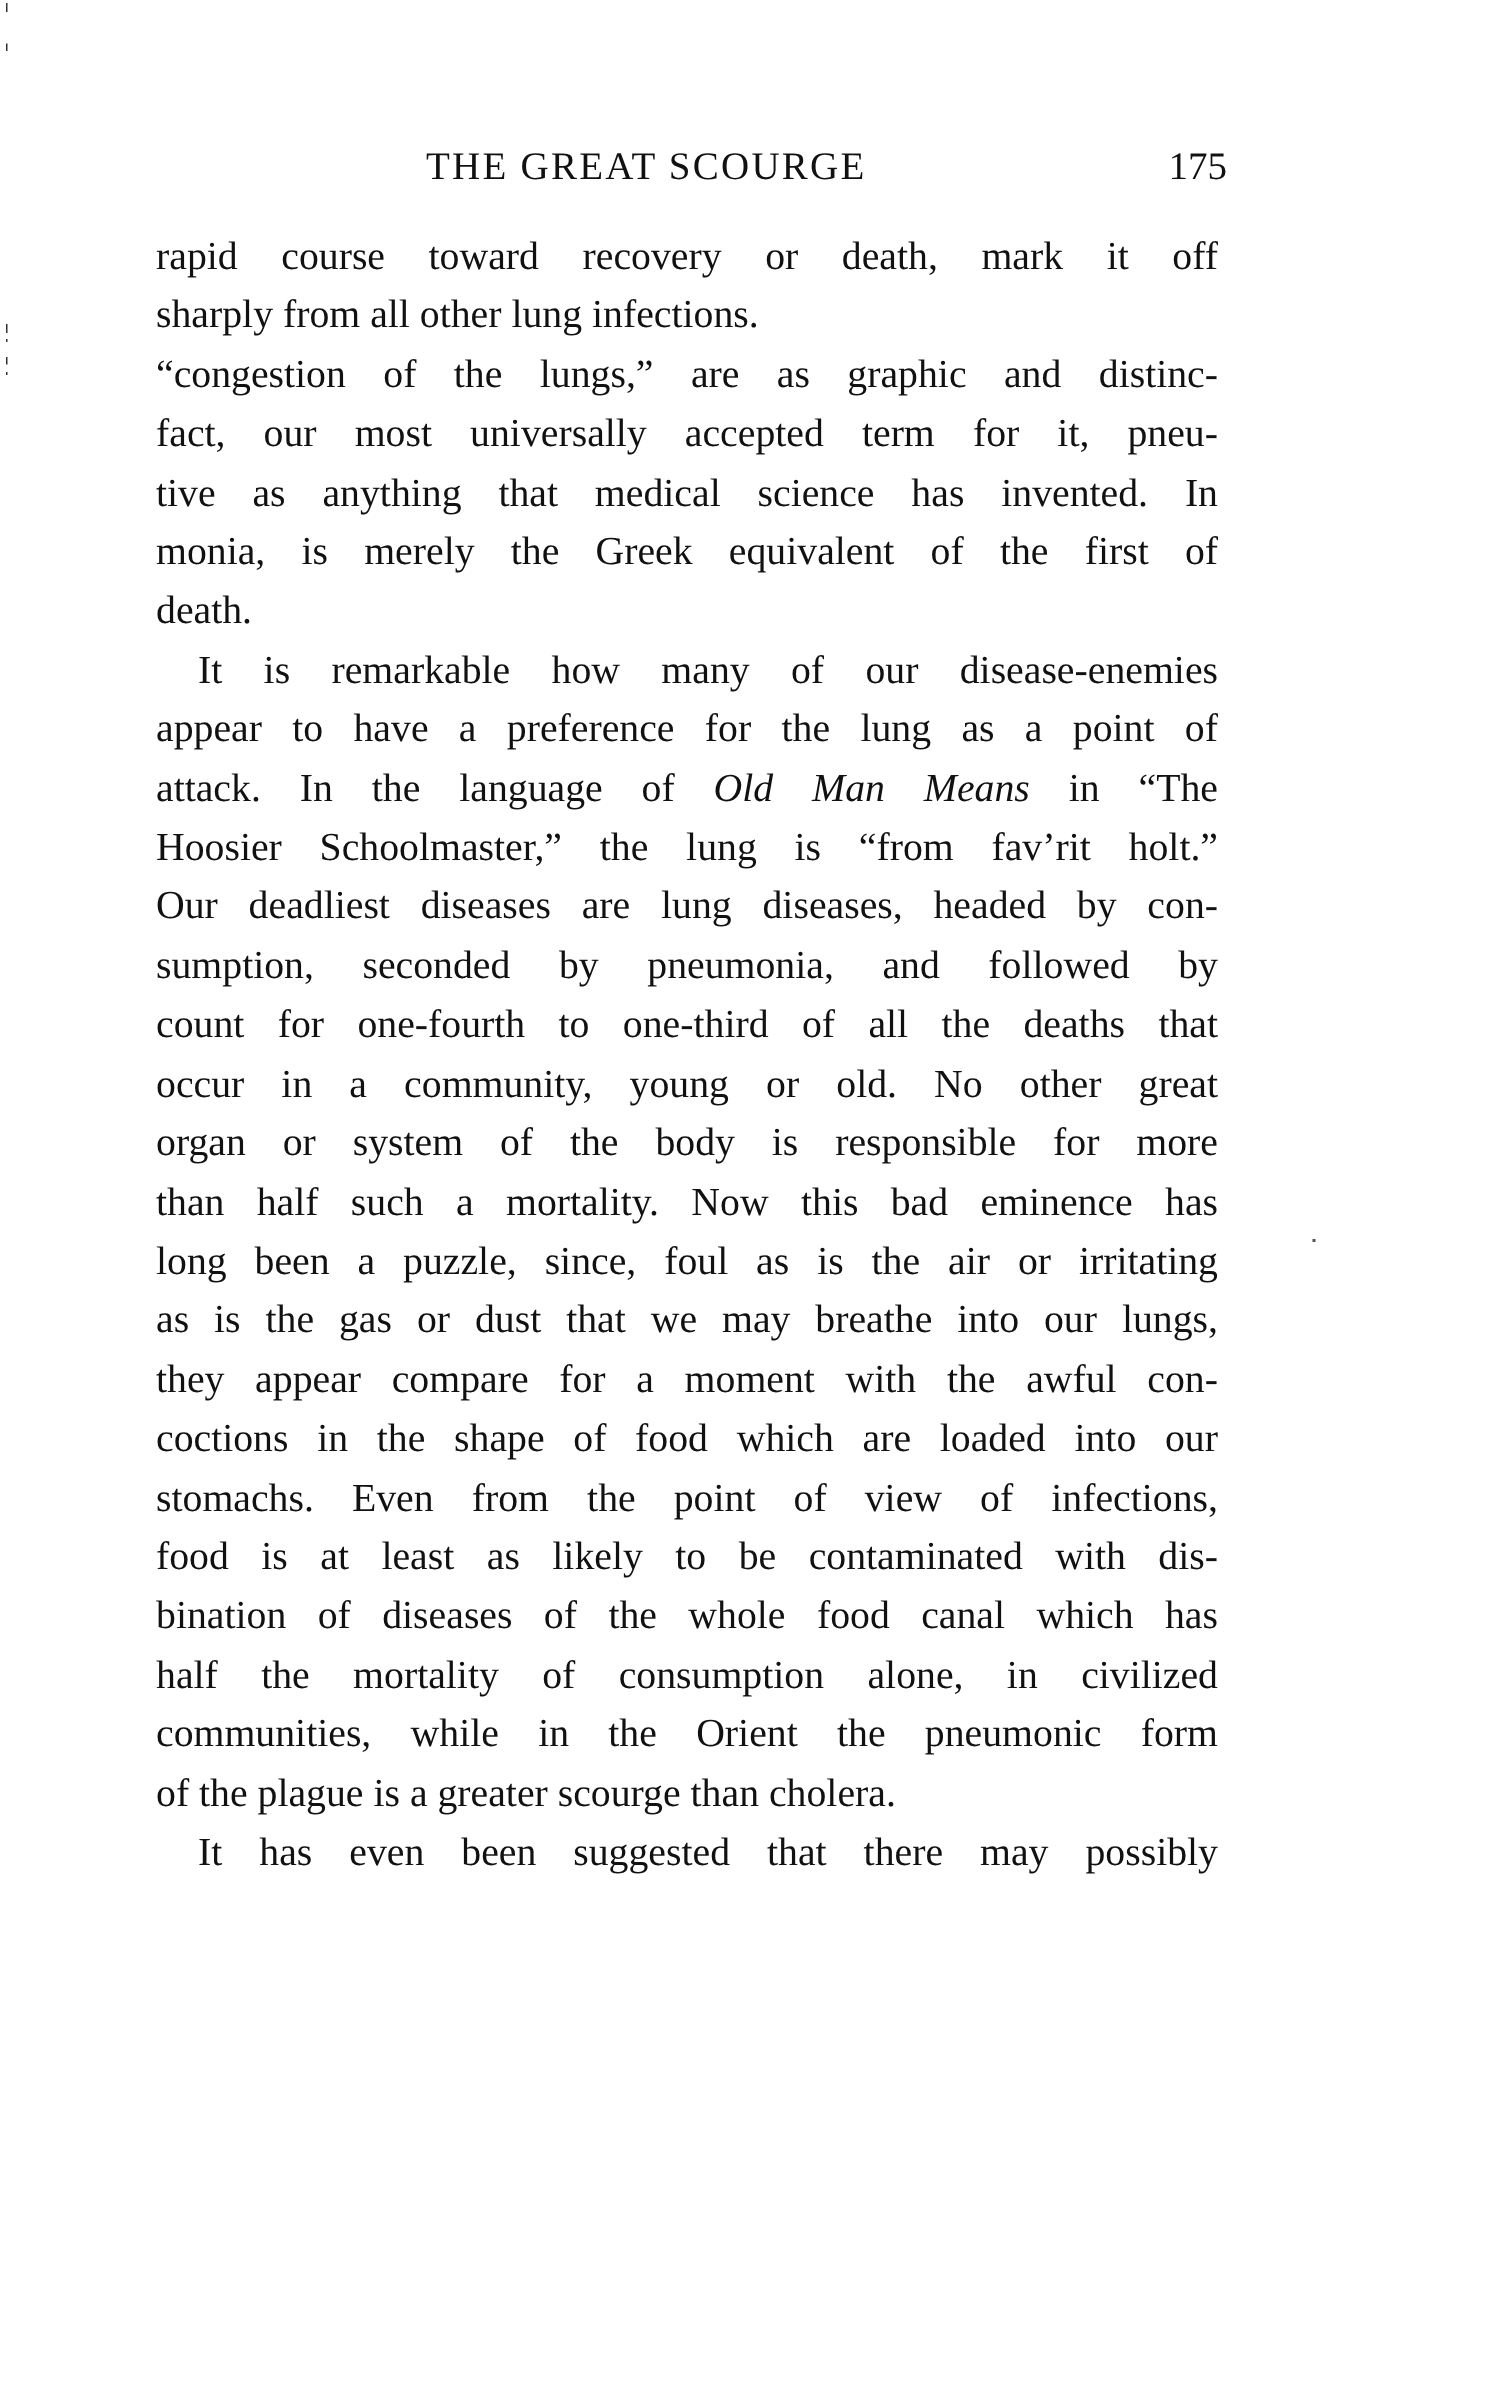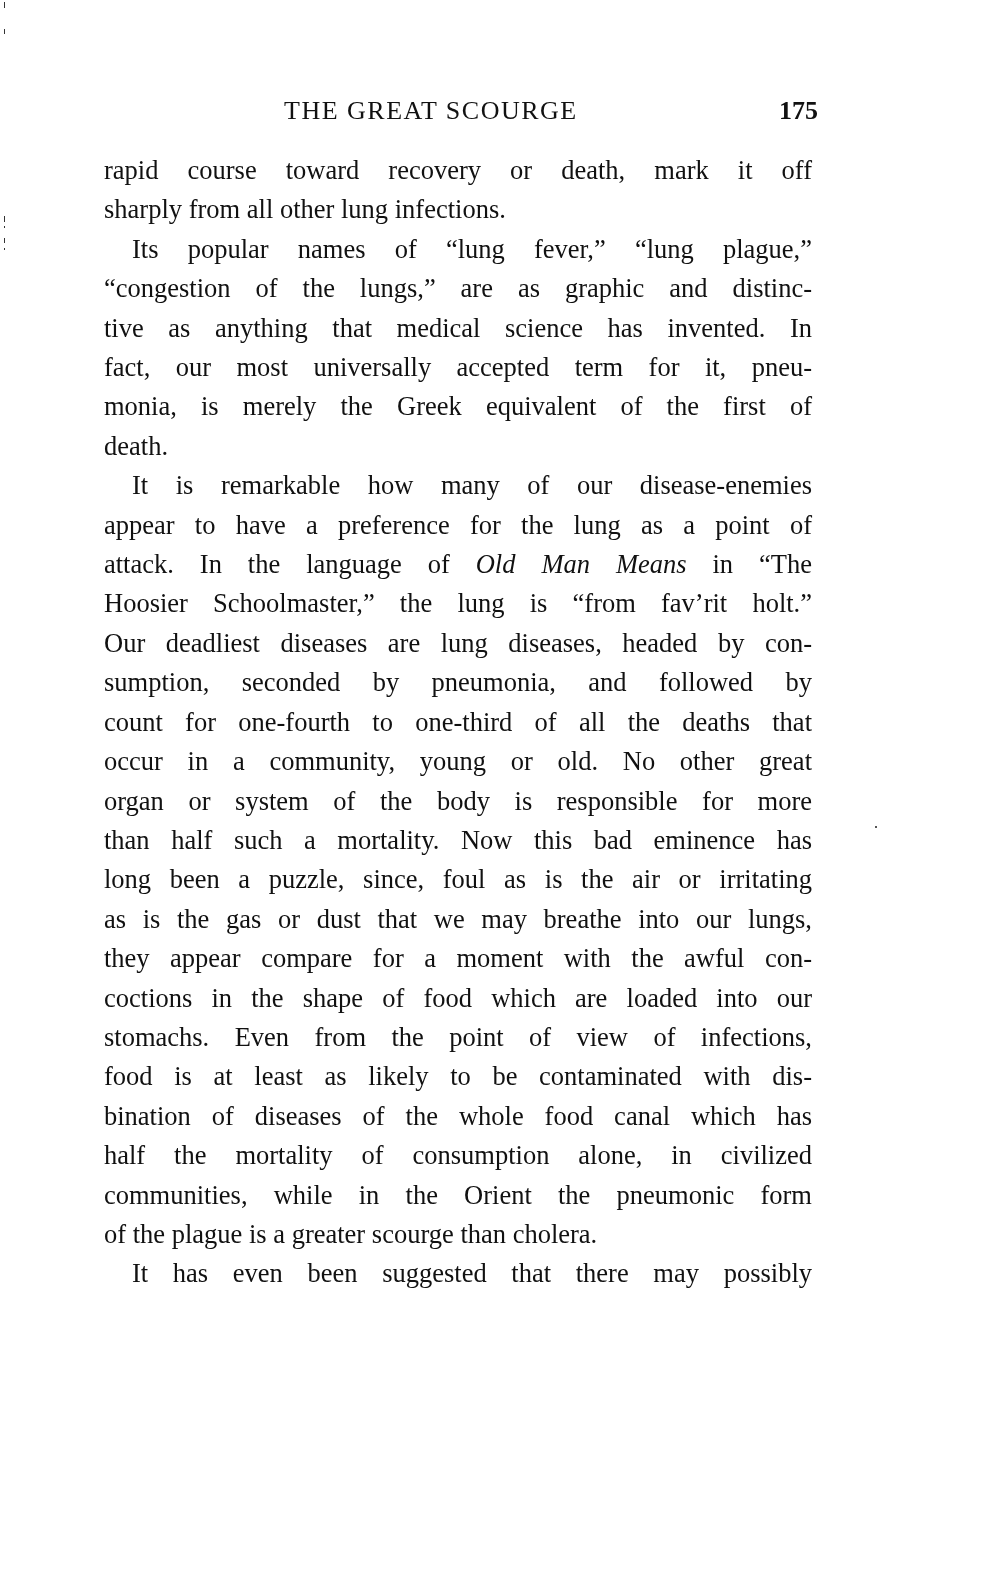--- a/index.html
+++ b/index.html
@@ -36,21 +36,21 @@
     .running-title {
       position: absolute;
       left: 180px;
       top: 0;
       font-family: Liberation Serif, serif;
     }
     .page-number {
       position: absolute;
       right: -6px;
       top: 0;
-      font-weight: bold;
+      font-weight: normal;
       letter-spacing: 0;
       text-align: center;
     }
     .body-text {
       margin-top: 15px;
       font-size: 26.5px;
       line-height: 39.4px;
       text-align: justify;
     }
     .para {
@@ -99,24 +99,23 @@
   </div>
 
   <div class="body-text">
 
     <p class="para continued">
       <span class="line">rapid course toward recovery or death, mark it off</span>
       <span class="line last">sharply from all other lung infections.</span>
     </p>
 
     <p class="para continued">
-      <span class="line indent">Its popular names of “lung fever,” “lung plague,”</span>
       <span class="line">“congestion of the lungs,” are as graphic and distinc-</span>
+      <span class="line">fact, our most universally accepted term for it, pneu-</span>
       <span class="line">tive as anything that medical science has invented. In</span>
-      <span class="line">fact, our most universally accepted term for it, pneu-</span>
       <span class="line">monia, is merely the Greek equivalent of the first of</span>
       <span class="line last">death.</span>
     </p>
 
     <p class="para continued">
       <span class="line indent">It is remarkable how many of our disease-enemies</span>
       <span class="line">appear to have a preference for the lung as a point of</span>
       <span class="line"><span>attack. In the language of</span> <em>Old Man Means</em><span> in “The</span></span>
       <span class="line">Hoosier Schoolmaster,” the lung is “from fav’rit holt.”</span>
       <span class="line">Our deadliest diseases are lung diseases, headed by con-</span>

